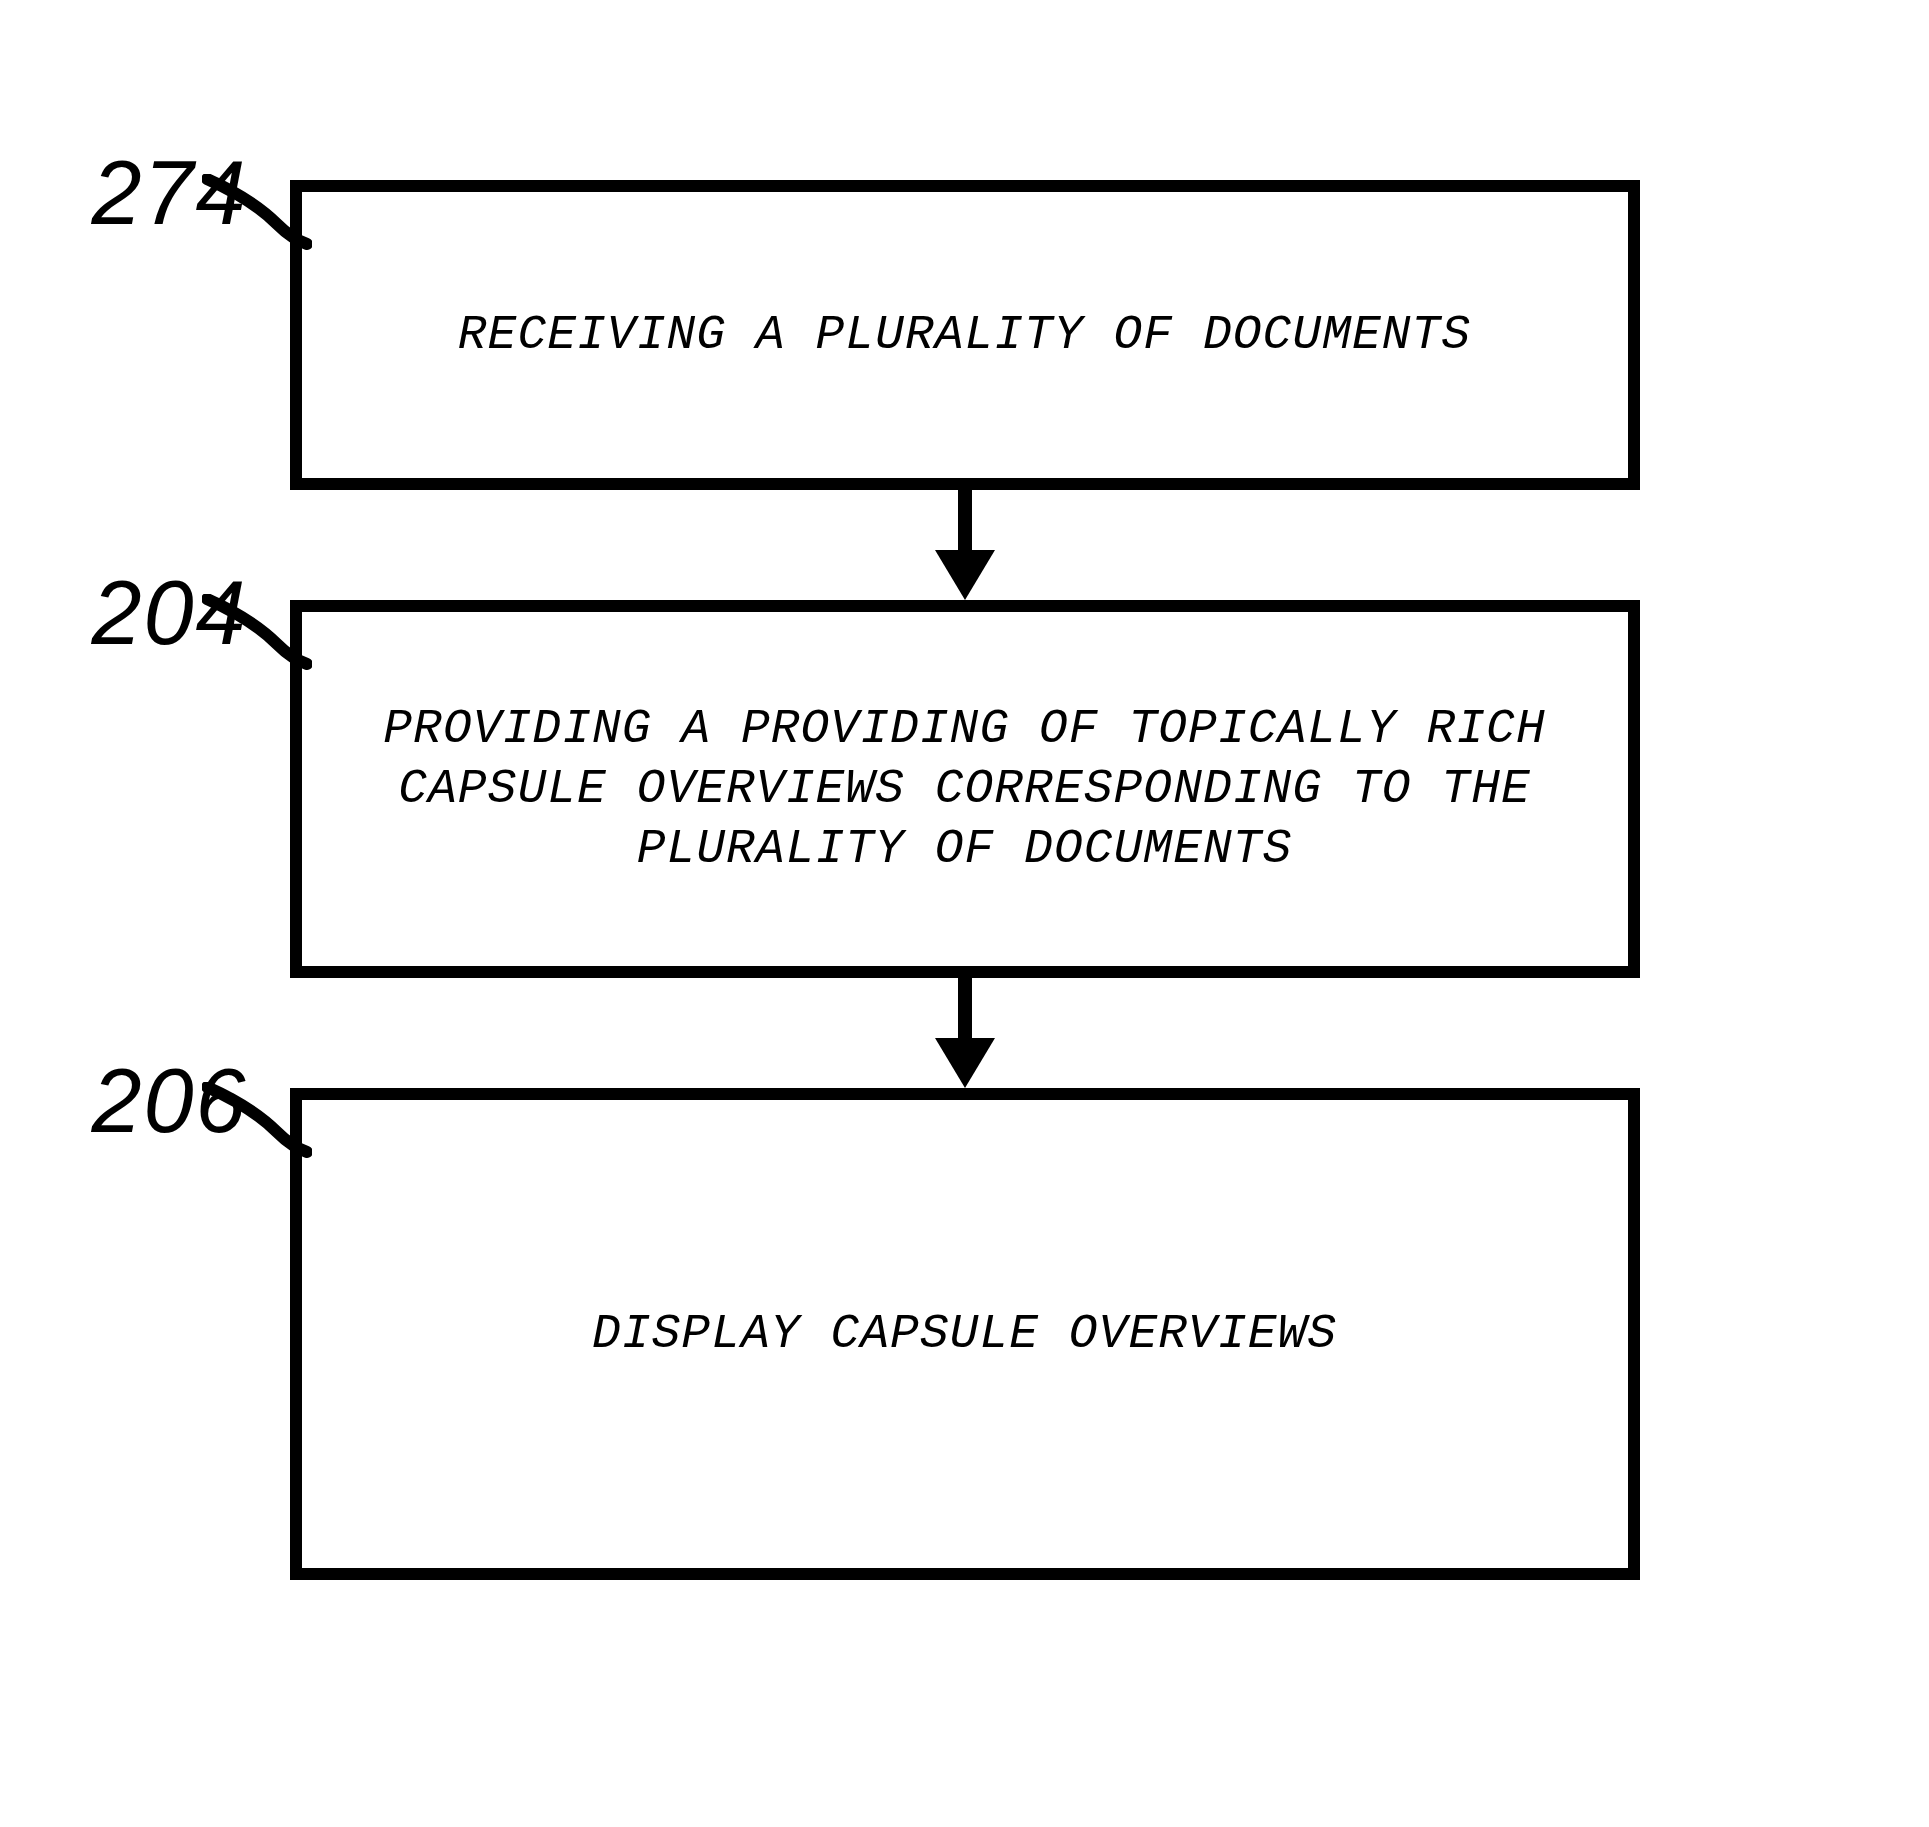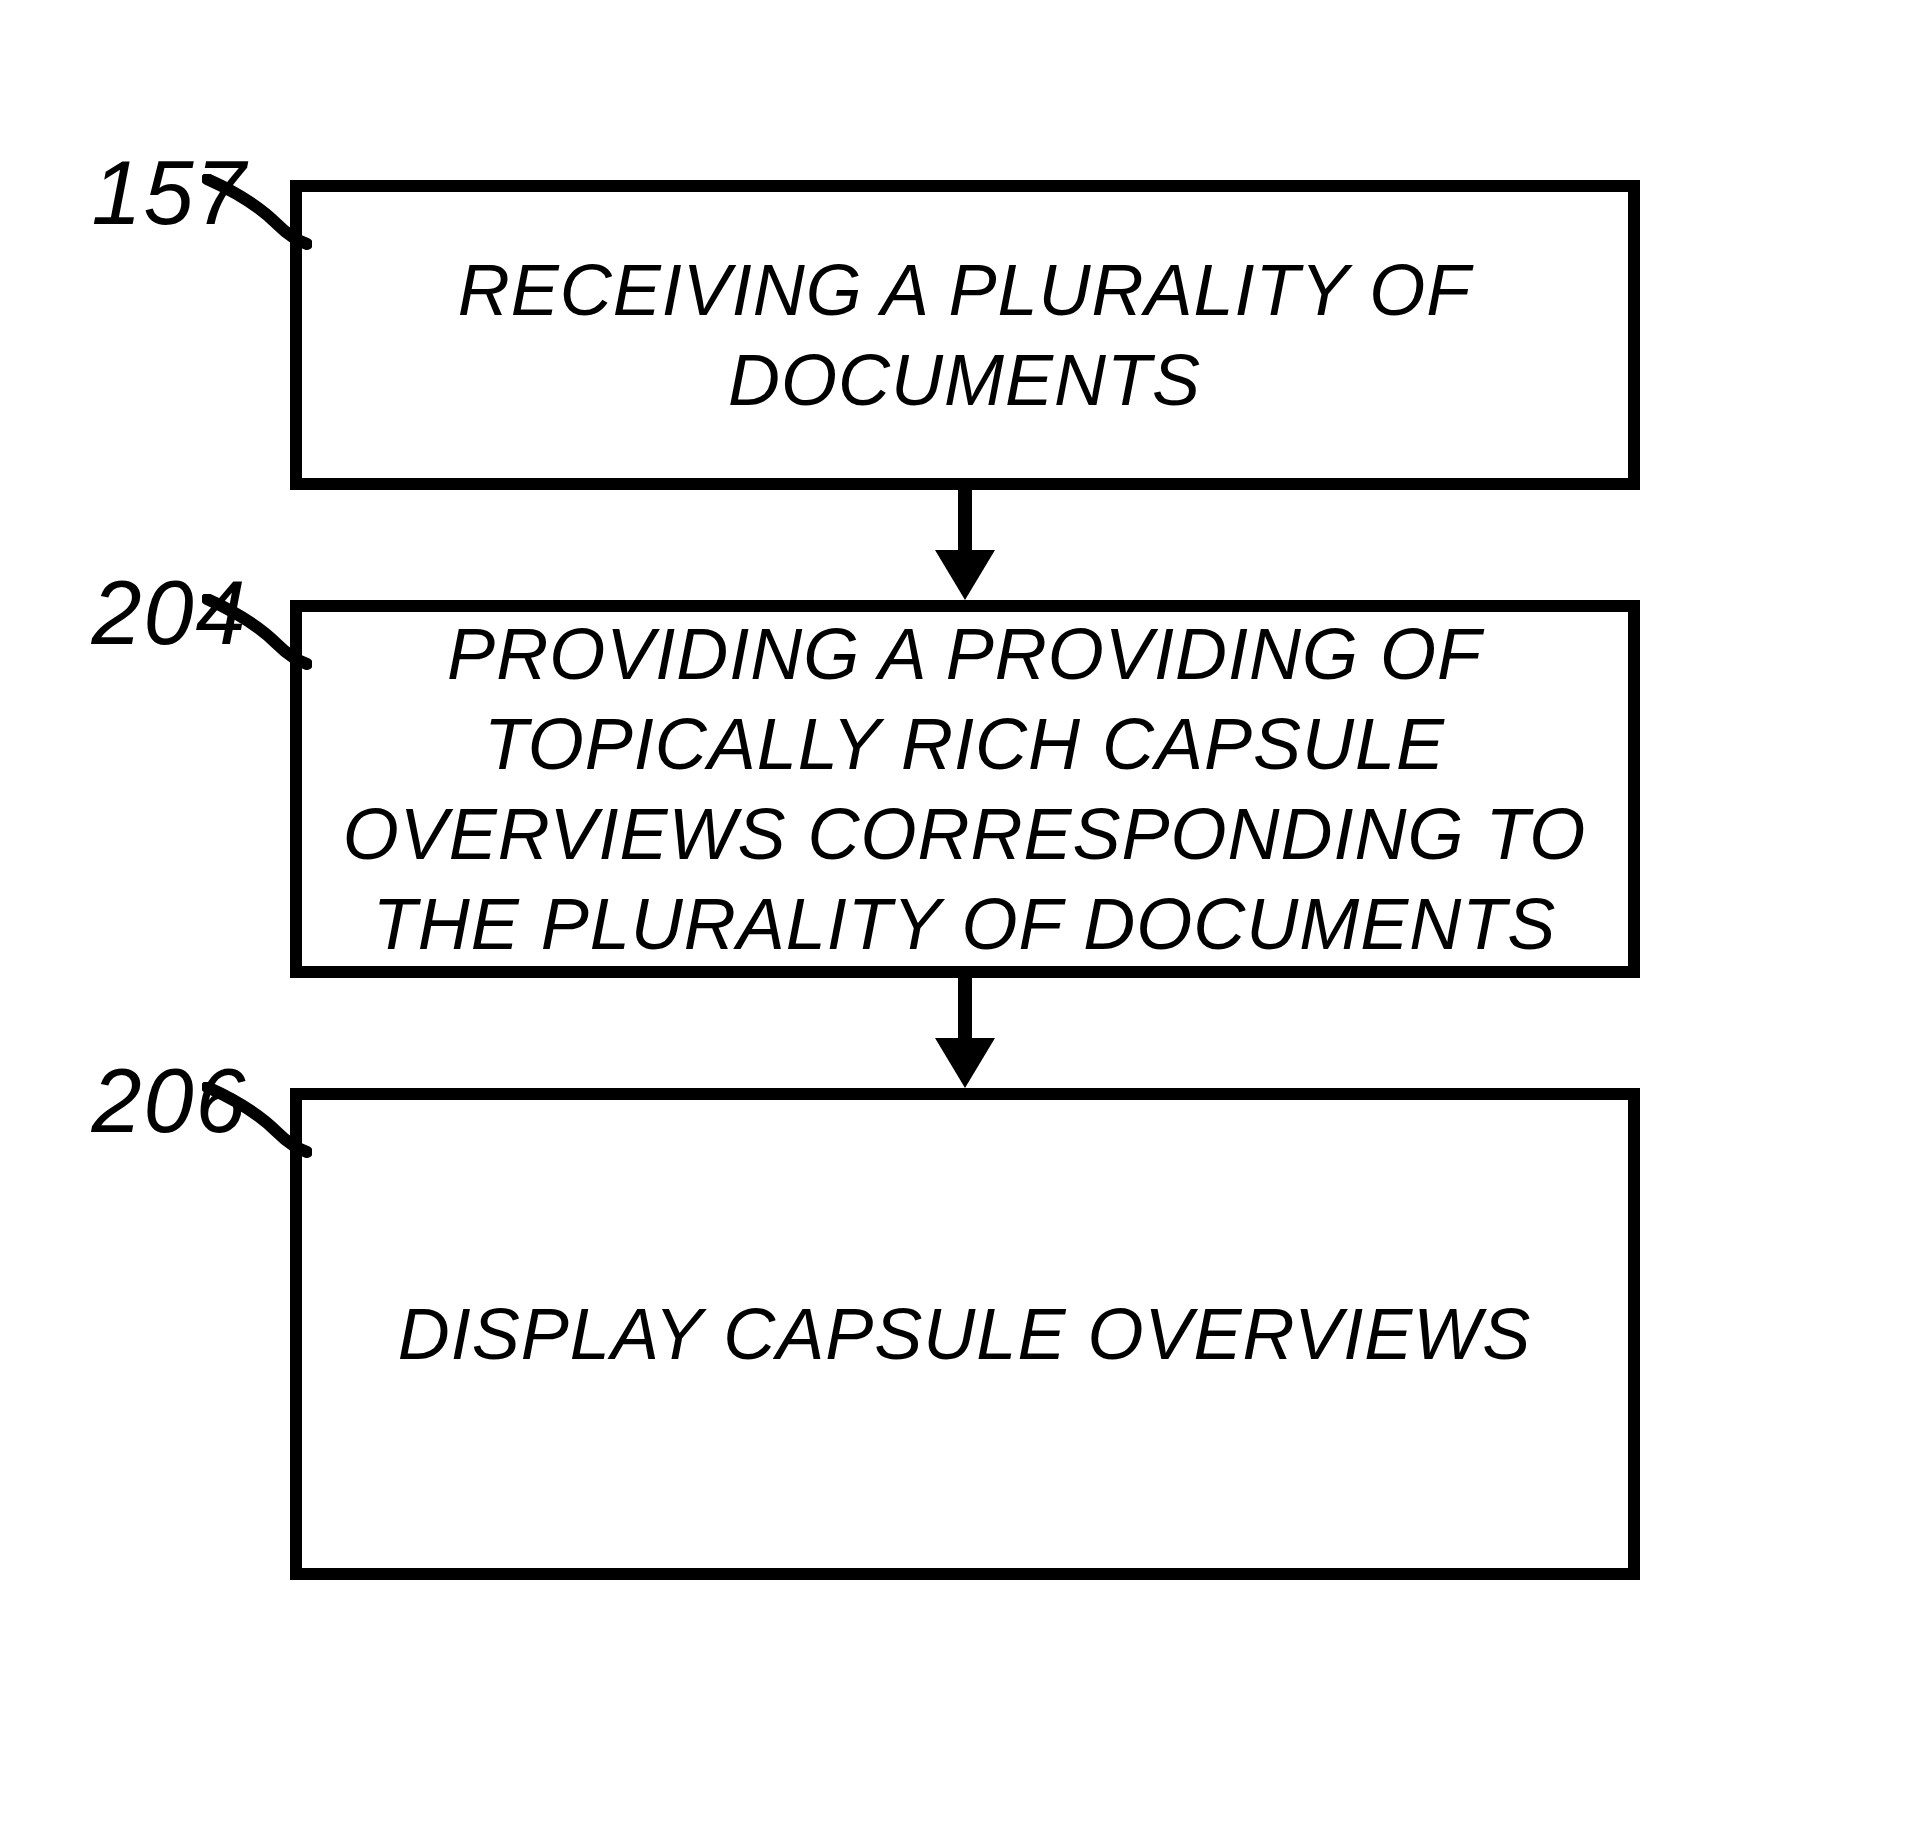--- a/index.html
+++ b/index.html
@@ -24,22 +24,22 @@
       font-style: italic;
       font-weight: 500;
       padding: 40px 30px;
       margin: 0 auto;
       width: 1350px;
       position: relative;
       letter-spacing: 2px;
       line-height: 1.25;
     }
     .box-text {
-      font-size: 72px;
-      font-family: Liberation Sans, sans-serif;
+      font-size: 48px;
+      font-family: Liberation Mono, monospace;
       font-style: italic;
       letter-spacing: 1px;
     }
     .label {
       position: absolute;
       font-size: 90px;
       font-style: italic;
       font-family: 'Arial', 'Helvetica', sans-serif;
       left: -210px;
       top: -55px;
@@ -85,21 +85,21 @@
     #box1 { height: 310px; display: flex; align-items: center; justify-content: center; }
     #box2 { height: 378px; display: flex; align-items: center; justify-content: center; }
     #box3 { height: 492px; display: flex; align-items: center; justify-content: center; }
   </style>
 </head>
 <body>
 
 <div class="flowchart">
 
   <div class="box" id="box1">
-    <span class="label">157</span>
+    <span class="label">274</span>
     <svg class="callout" viewBox="0 0 110 80">
       <path d="M 5 5 Q 50 25 75 50 Q 90 65 105 70" stroke="#000" stroke-width="12" fill="none" stroke-linecap="round"></path>
     </svg>
     <div class="box-text">RECEIVING A PLURALITY OF DOCUMENTS</div>
   </div>
 
   <div class="arrow-container">
     <div class="arrow">
       <div class="arrow-line"></div>
       <div class="arrow-head"></div>

